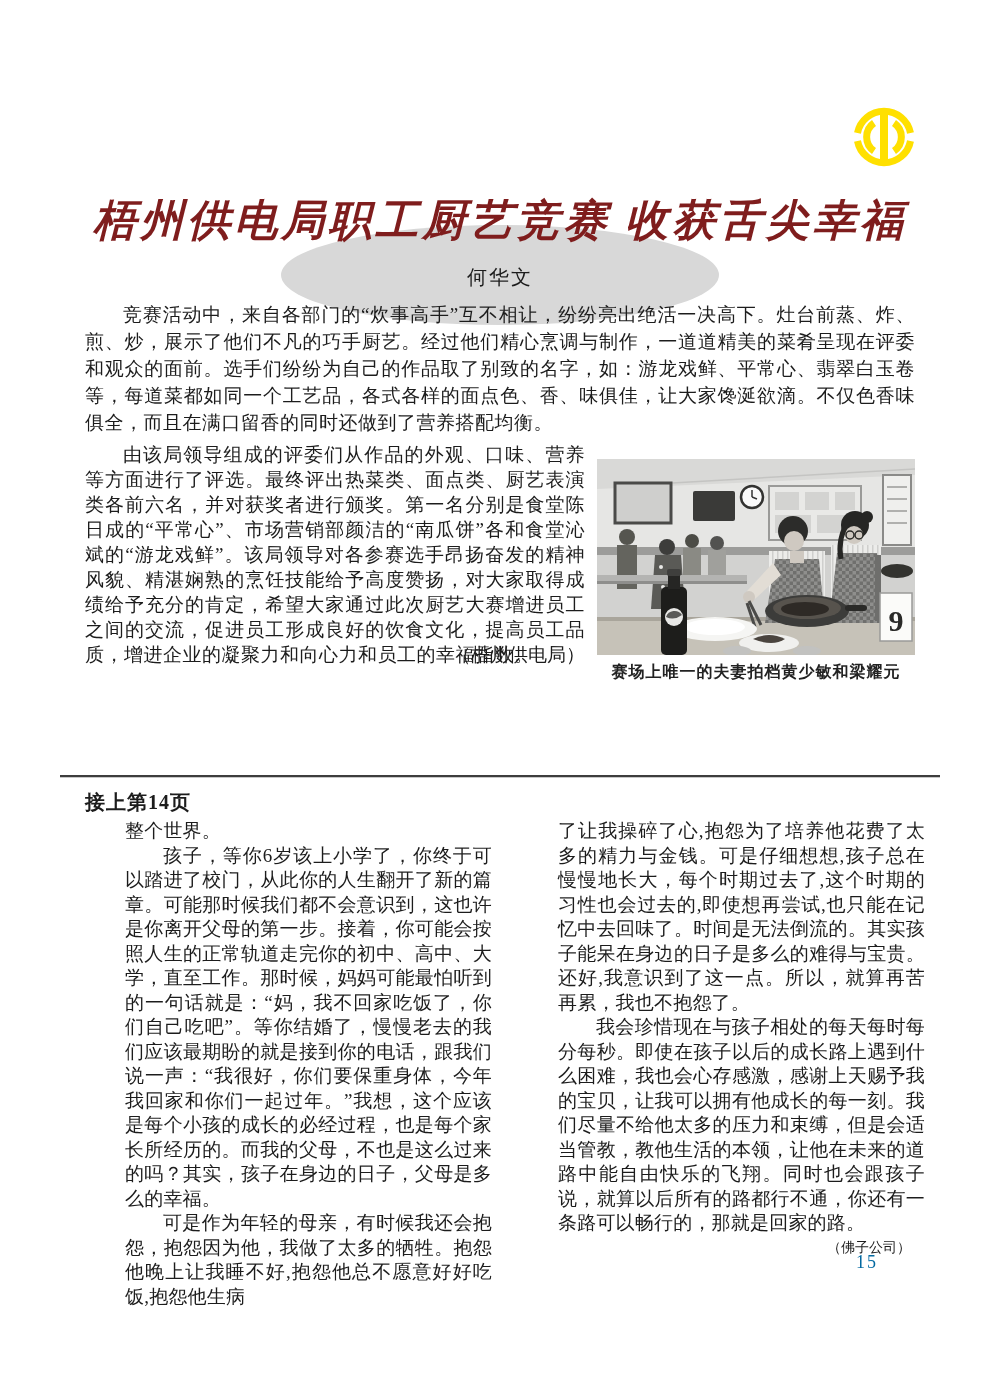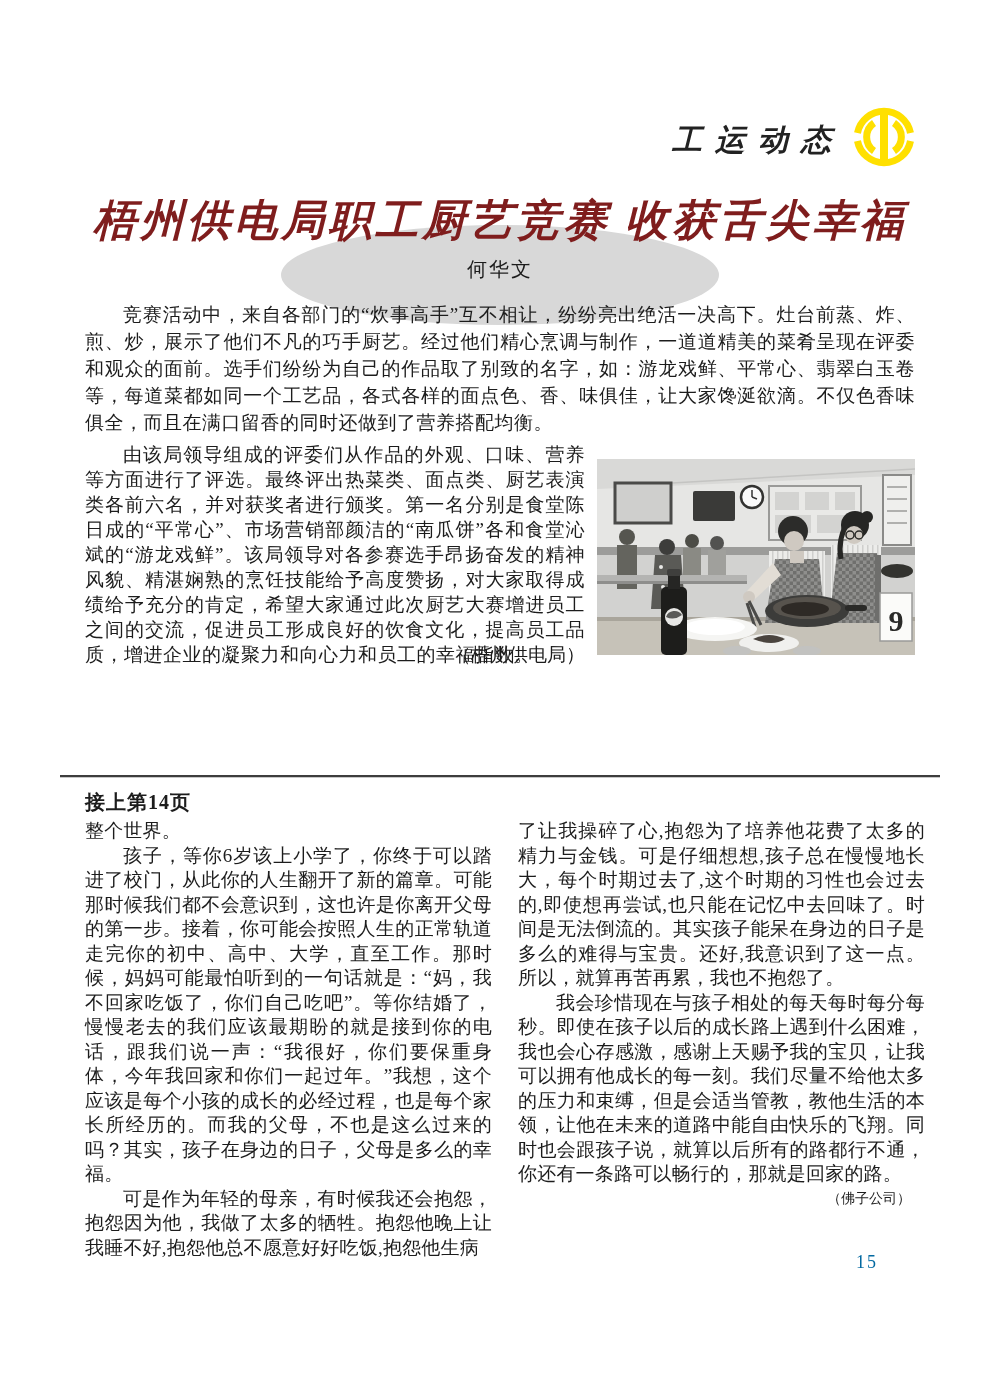--- a/index.html
+++ b/index.html
@@ -57,21 +57,21 @@
     font-size: 43px;
     font-weight: bold;
     font-style: italic;
     letter-spacing: 4px;
     white-space: nowrap;
     color: #7f1d1d;
   }
   .article-author {
     position: relative;
     z-index: 1;
-    margin-top: 6px;
+    margin-top: 14px;
     font-size: 20px;
     letter-spacing: 2px;
   }
   
   .article1 {
     position: absolute;
     top: 301px;
     left: 85px;
     width: 830px;
   }
@@ -119,21 +119,21 @@
     left: 85px;
     width: 840px;
   }
   .continued-header {
     font-size: 20px;
     font-weight: bold;
     margin-bottom: 3px;
     letter-spacing: 1px;
   }
   .columns { display: flex; gap: 26px; }
-  .col { width: 407px; }
+  .col { width: 407px; margin-left: 40px; }
   .col p {
     font-size: 19px;
     line-height: 24.5px;
     text-align: justify;
     text-indent: 2em;
     letter-spacing: 0.2px;
   }
   .col p.no-indent { text-indent: 0; }
   .attribution-2 {
     text-align: right;
@@ -150,21 +150,20 @@
     letter-spacing: 2px;
     color: #0369a1;
   }
 </style>
 </head>
 <body>
 
 <div class="page">
 
   <div class="masthead">
-    <div class="masthead-label">工运动态</div>
     <svg class="union-logo" viewBox="0 0 68 68">
 
       <path d="M 7.5 30 A 27 27 0 0 1 60.5 30" fill="none" stroke="#FFE000" stroke-width="7"></path>
       <path d="M 7.5 38 A 27 27 0 0 0 60.5 38" fill="none" stroke="#FFE000" stroke-width="7"></path>
 
       <path d="M 24 20 A 17 17 0 0 0 24 48" fill="none" stroke="#FFE000" stroke-width="7"></path>
       <path d="M 44 20 A 17 17 0 0 1 44 48" fill="none" stroke="#FFE000" stroke-width="7"></path>
 
       <rect x="30" y="10" width="8" height="48" fill="#FFE000"></rect>
     </svg>
@@ -280,20 +279,21 @@
           <rect x="70" y="110" width="14" height="7" rx="2" fill="#3f3f3d"></rect>
           <circle cx="77" cy="158" r="9" fill="#e8e8e6"></circle>
           <path d="M69 158 A 9 9 0 0 1 85 156 Q 77 162 69 158 Z" fill="#5a5a58"></path>
 
           <rect x="278" y="96" width="6" height="66" fill="#6e6e6c"></rect>
           <rect x="283" y="134" width="32" height="48" fill="#fbfbf9" stroke="#9a9a98" stroke-width="1.5"></rect>
           <text x="299" y="172" font-size="30" font-weight="bold" text-anchor="middle" fill="#2a2a28" font-family="Liberation Serif, DejaVu Serif, serif">9</text>
 
           <ellipse cx="300" cy="112" rx="16" ry="7" fill="#33332f"></ellipse>
         </svg>
+        <div class="photo-caption">赛场上唯一的夫妻拍档黄少敏和梁耀元</div>
       </div>
     </div>
   </div>
 
   <div class="divider"></div>
 
   <div class="article2">
     <div class="continued-header">接上第14页</div>
     <div class="columns">
       <div class="col">

